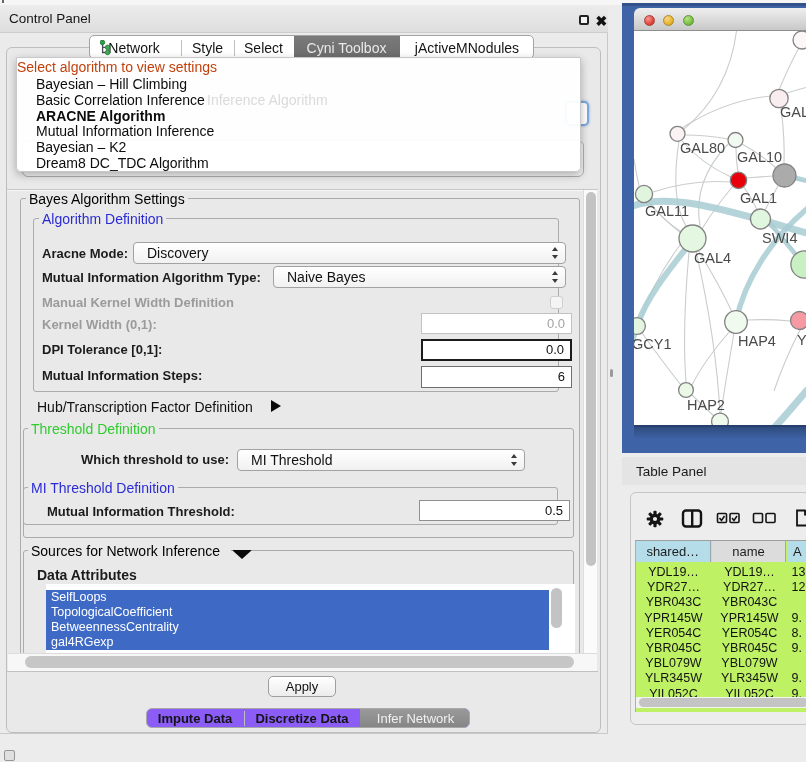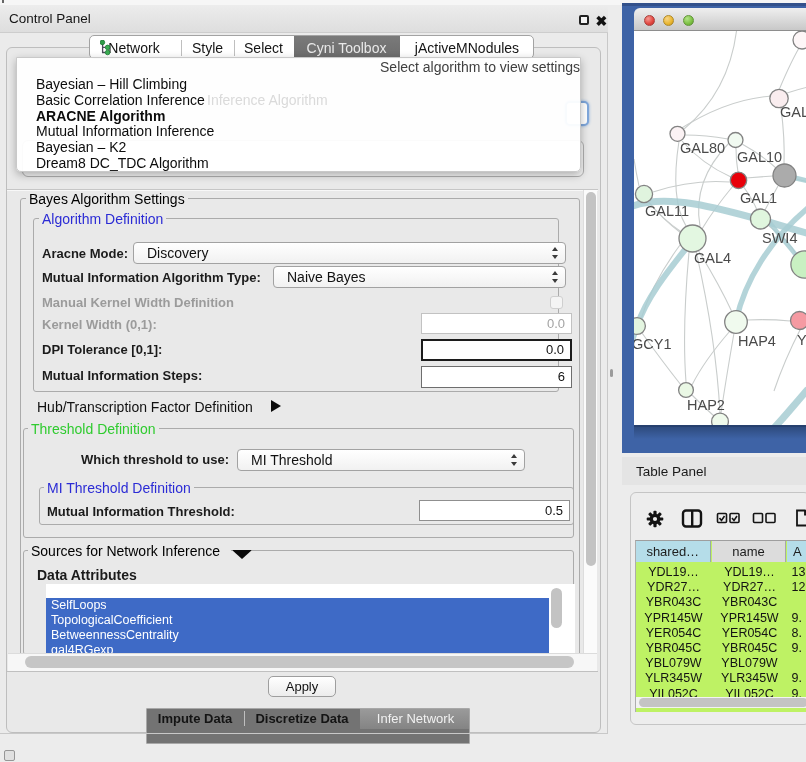--- a/index.html
+++ b/index.html
@@ -77,60 +77,60 @@
 <div class="lbl" style="left:42px;top:367.5px">Mutual Information Steps:</div>
 <div class="inp" style="left:421px;top:366px;width:151px;height:22px;border:1px solid #6e6e6e;line-height:20px">6</div>
 <div class="abs" style="left:37px;top:399px;font-size:14px;color:#111;white-space:nowrap">Hub/Transcription Factor Definition</div>
 <div class="abs" style="left:271px;top:399.5px;width:0;height:0;border-top:6.5px solid transparent;border-bottom:6.5px solid transparent;border-left:10px solid #0a0a0a"></div>
 <div class="grp" style="left:23px;top:428px;width:551px;height:110px">
  <span class="gt" style="left:4px;color:#2fcb2f">Threshold Definition</span>
   </div>
 <div class="lbl" style="left:81px;top:452px">Which threshold to use:</div>
 <div class="combo" style="left:237px;top:449px;width:288px;height:22px">MI Threshold
  <span class="cup"></span><span class="cdn"></span></div>
-<div class="grp" style="left:39px;top:487px;width:535px;height:38px">
+<div class="grp" style="left:23px;top:487px;width:535px;height:38px">
  <span class="gt" style="left:4px;color:#2b2bd5">MI Threshold Definition</span>
   </div>
 <div class="lbl" style="left:47px;top:504px">Mutual Information Threshold:</div>
 <div class="inp" style="left:419px;top:500px;width:151px;height:21px;border:1px solid #8f8f8f">0.5</div>
 <div class="grp" style="left:23px;top:550px;width:551px;height:105px">
  <span class="gt" style="left:4px">Sources for Network Inference &nbsp;</span>
   </div>
 <div class="abs" style="left:232px;top:550px;width:0;height:0;border-left:10px solid transparent;border-right:10px solid transparent;border-top:9px solid #0a0a0a;background:#e9e9e9"></div>
 <div class="lbl" style="left:37px;top:567px;font-size:14px">Data Attributes</div>
 <div class="abs" style="left:46px;top:584px;width:529px;height:71px;background:#fff;overflow:hidden">
- <div style="margin-top:14px">
+ <div style="margin-top:6px">
  <div class="lrow" style="width:503px">SelfLoops</div>
  <div class="lrow" style="width:503px">TopologicalCoefficient</div>
  <div class="lrow" style="width:503px">BetweennessCentrality</div>
  <div class="lrow" style="width:503px">gal4RGexp</div>
     </div>
  <div class="abs" style="left:505px;top:4px;width:11px;height:40px;background:#C3C3C3;border-radius:6px"></div>
 </div>
 
 <div class="abs" style="left:583px;top:190px;width:14px;height:481px;background:#FBFBFB;border-left:1px solid #DDDDDD"></div>
 <div class="abs" style="left:585.5px;top:192px;width:10px;height:374px;background:#C3C3C3;border-radius:5px"></div>
 
 <div class="abs" style="left:8px;top:653px;width:589px;height:18px;background:#F7F7F7;border-top:1px solid #DCDCDC"></div>
 <div class="abs" style="left:25px;top:656px;width:549px;height:12px;background:#C6C6C6;border-radius:6px"></div>
 <div class="abs" style="left:7px;top:671px;width:591px;height:1px;background:#C0C0C0"></div>
 
 <div class="abs" style="left:268px;top:676px;width:68px;height:21px;background:linear-gradient(#FFFFFF,#ECECEC);border:1px solid #9E9E9E;border-radius:5px;text-align:center;font-size:13px;line-height:19px;color:#111">Apply</div>
 
-<div class="abs" style="left:146px;top:708px;width:324px;height:36px;background:#737373;border:1px solid #A8A8A8;border-radius:1px;overflow:hidden;font-size:13px;font-weight:bold;color:#141414">
+<div class="abs" style="left:146px;top:708px;width:324px;height:20px;background:#8b5cf6;border:1px solid #A8A8A8;border-radius:6px;overflow:hidden;font-size:13px;font-weight:bold;color:#141414">
  <div class="abs" style="left:0;top:0;width:96px;height:20px;text-align:center;line-height:19px">Impute Data</div>
  <div class="abs" style="left:96.5px;top:2px;width:1px;height:15px;background:#BFBFBF"></div>
  <div class="abs" style="left:97px;top:0;width:116px;height:20px;text-align:center;line-height:19px">Discretize Data</div>
  <div class="abs" style="left:213px;top:0;width:111px;height:20px;text-align:center;line-height:19px;background:linear-gradient(#9A9A9A,#848484);color:#F1F1F1;font-weight:normal">Infer Network</div>
 </div>
 <div class="abs" style="left:0;top:733px;width:608px;height:1px;background:#C8C8C8"></div>
 <div class="abs" style="left:607px;top:33px;width:1px;height:700px;background:#C8C8C8"></div>
 
 <div class="abs" style="left:16px;top:57px;width:565px;height:115px;background:rgba(255,255,255,0.95);border:1px solid #C9C9C9;border-radius:0 0 5px 5px;box-shadow:0 3px 9px rgba(0,0,0,0.28)">
- <div style="text-align:right;font-size:14px;color:#404040;height:19px;line-height:19px">Select algorithm to view settings</div>
+ <div style="text-align:left;font-size:14px;color:#c2410c;height:19px;line-height:19px">Select algorithm to view settings</div>
  <div class="ditem">Bayesian – Hill Climbing</div>
  <div class="ditem" style="position:relative">Basic Correlation Inference<span style="position:absolute;left:190px;top:0;color:#DADADA;font-weight:normal">Inference Algorithm</span></div>
  <div class="ditem" style="font-weight:bold">ARACNE Algorithm</div>
  <div class="ditem">Mutual Information Inference</div>
  <div class="ditem">Bayesian – K2</div>
  <div class="ditem">Dream8 DC_TDC Algorithm</div>
 </div>
 
 <div class="abs" style="left:610px;top:369px;width:3px;height:8px;background:#9B9B9B;border-radius:2px"></div>
 <div class="abs" style="left:4px;top:750px;width:11px;height:11px;border:1.5px solid #969696;border-radius:2px;background:#E0E0E0"></div>

